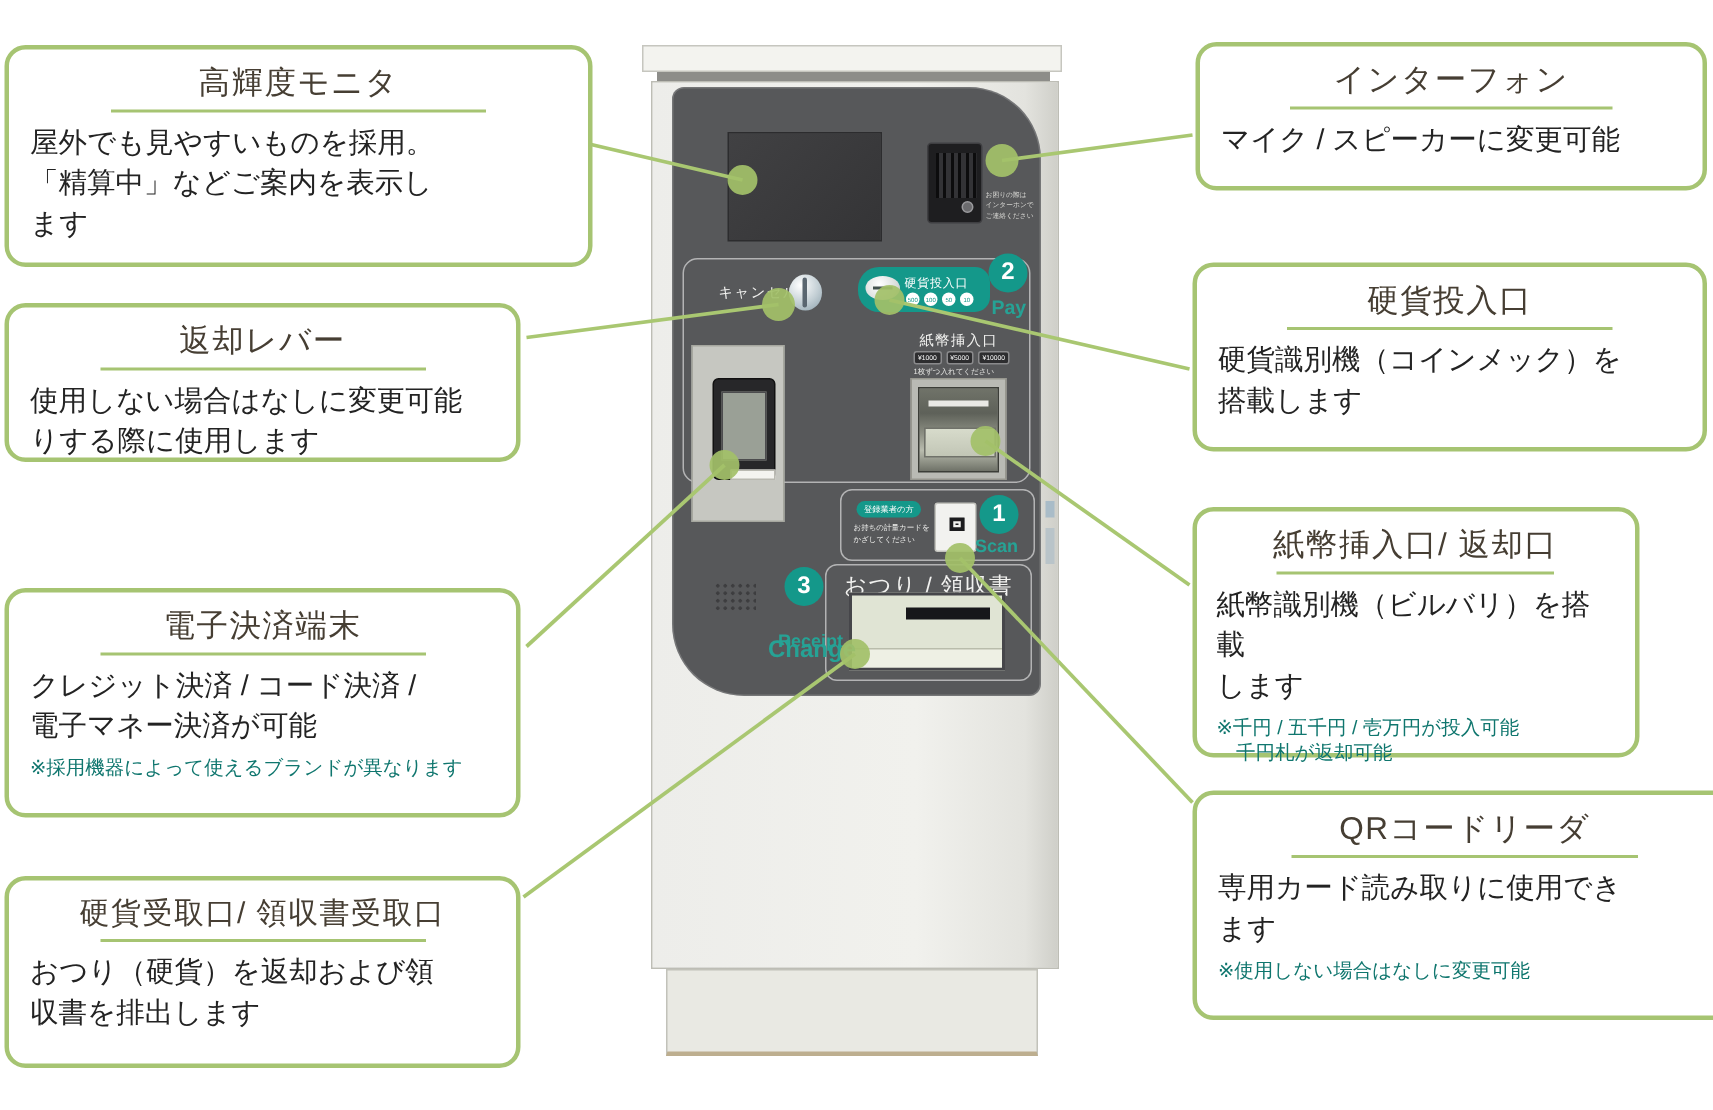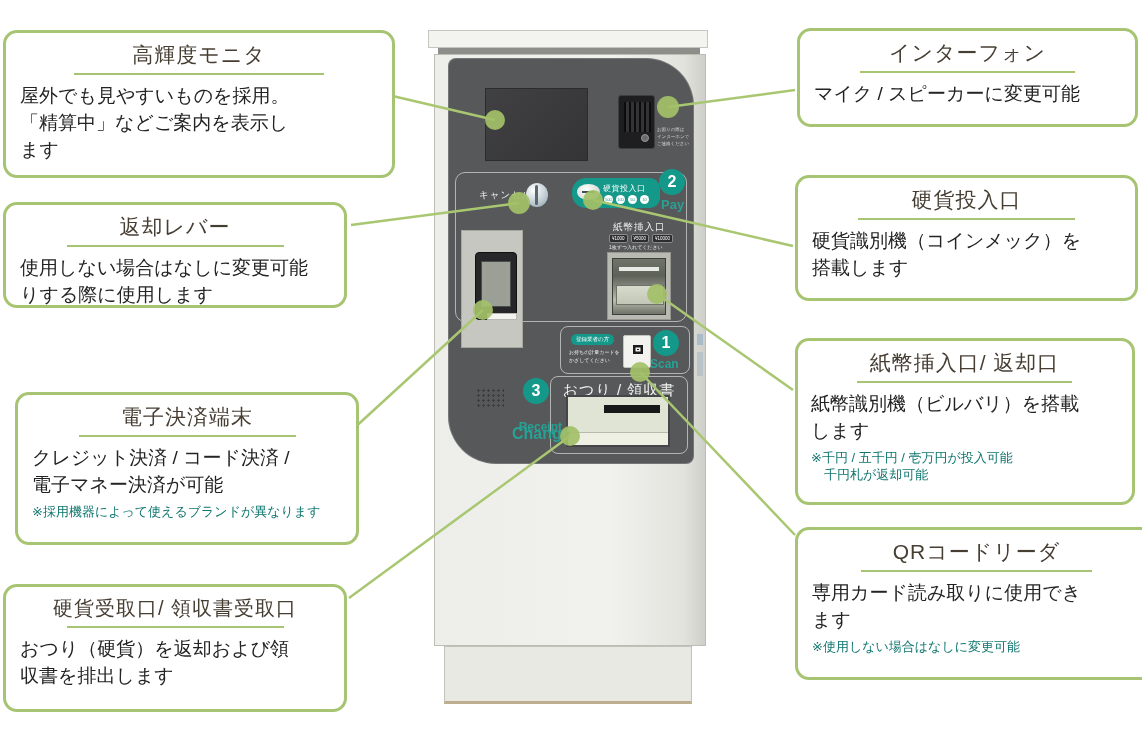--- a/index.html
+++ b/index.html
@@ -9,25 +9,25 @@
   
   .callout { position:absolute; background:#ffffff; border:3px solid #a6c472; border-radius:14px;
              padding:8px 14px 10px; z-index:30; }
   .callout .title { text-align:center; font-size:21px; color:#463e33; letter-spacing:1px; font-weight:500; }
   .callout .underline { height:2px; background:#a6c472; margin:4px auto 8px; width:70%; }
   .callout .body { font-size:19px; color:#232323; line-height:1.42; white-space:pre-line; }
   .callout .note { font-size:13px; color:#0f766e; line-height:1.35; margin-top:4px; white-space:pre-line; }
 
   .co-l1 { left:3px;  top:30px;  width:392px; height:148px; }
   .co-l2 { left:3px;  top:202px; width:344px; height:106px; }
-  .co-l3 { left:3px;  top:392px; width:344px; height:153px;margin-left:12px; }
+  .co-l3 { left:3px;  top:392px; width:344px; height:153px; }
   .co-l4 { left:3px;  top:584px; width:344px; height:128px; }
   .co-r1 { left:797px; top:28px;  width:341px; height:99px; }
   .co-r2 { left:795px; top:175px; width:343px; height:126px; }
-  .co-r3 { left:795px; top:338px; width:340px; height:167px;padding-left:13px; }
+  .co-r3 { left:795px; top:338px; width:298px; height:167px;padding-left:13px; }
   .co-r4 { left:795px; top:527px; width:363px; height:153px; }
   .co-l4 .title { font-size:20px; }
 
   
   svg.lines { position:absolute; left:0; top:0; z-index:20; pointer-events:none; }
 
   
   .m-lid       { position:absolute; left:428px; top:30px; width:280px; height:18px; background:#f3f3ef; border:1px solid #c6c6bf; z-index:5;}
   .m-lidshadow { position:absolute; left:438px; top:48px; width:262px; height:6px; background:#8d8d89; z-index:5;}
   .m-body  { position:absolute; left:434px; top:54px; width:272px; height:592px;

